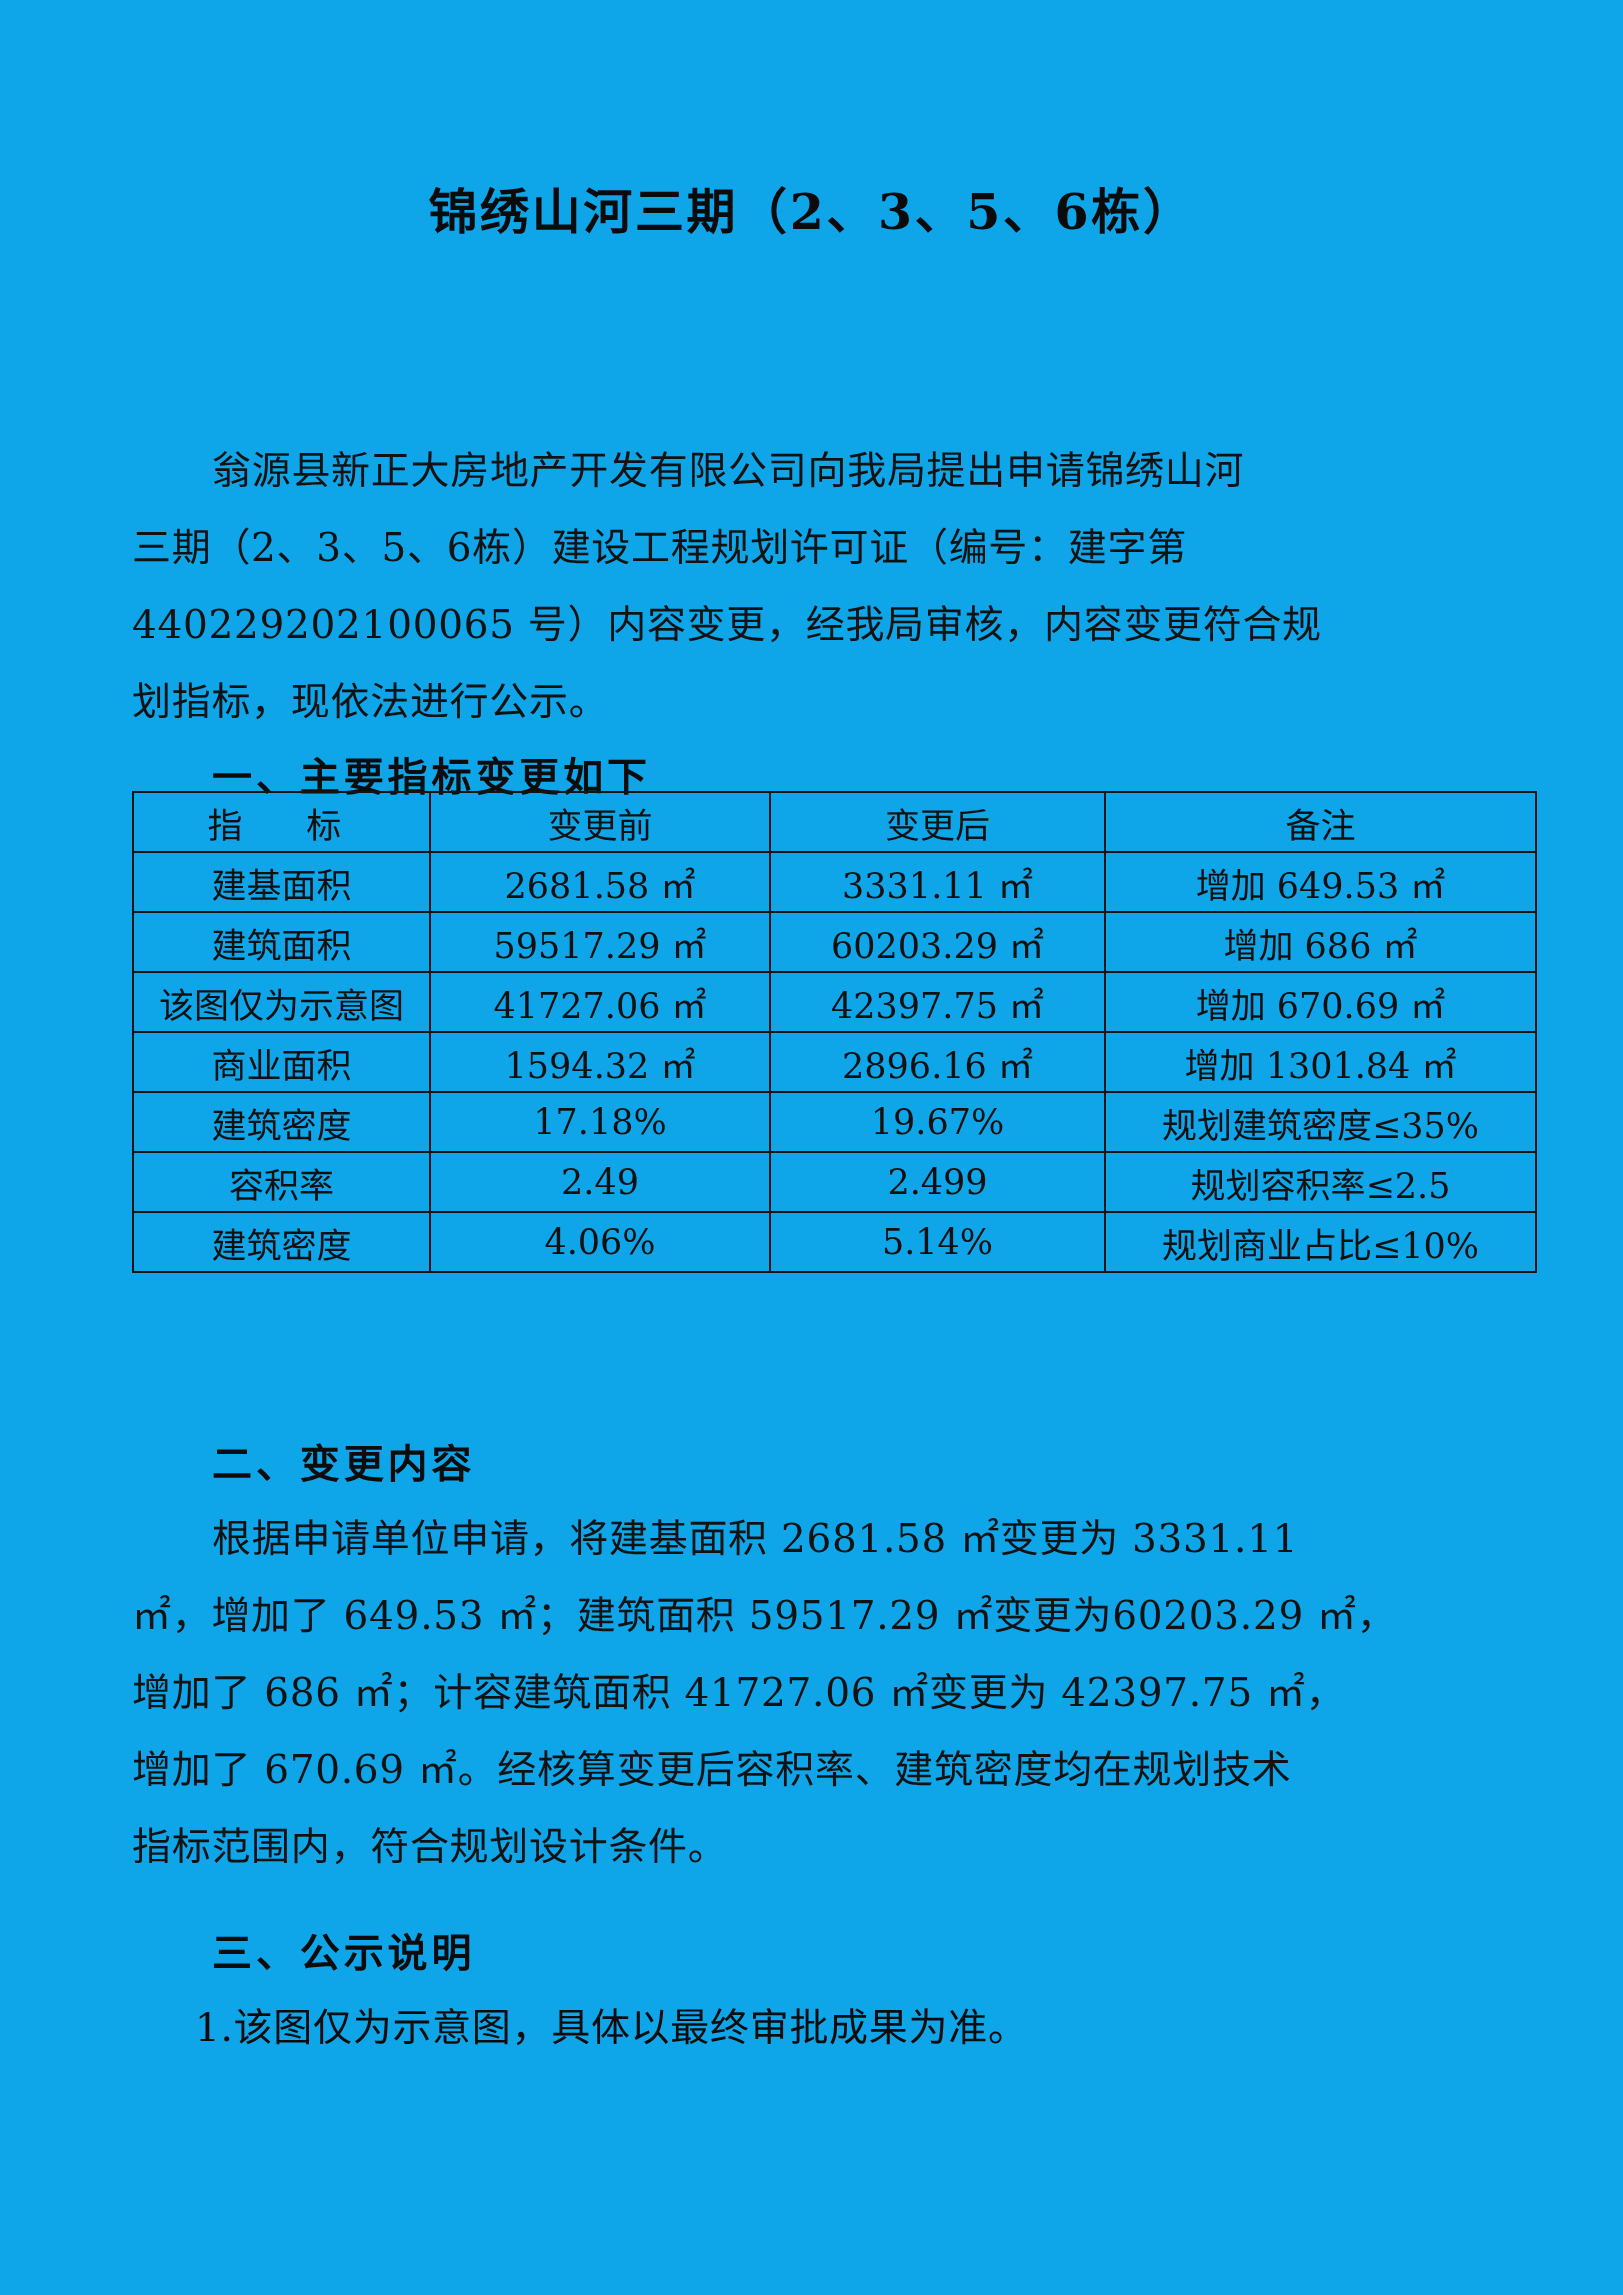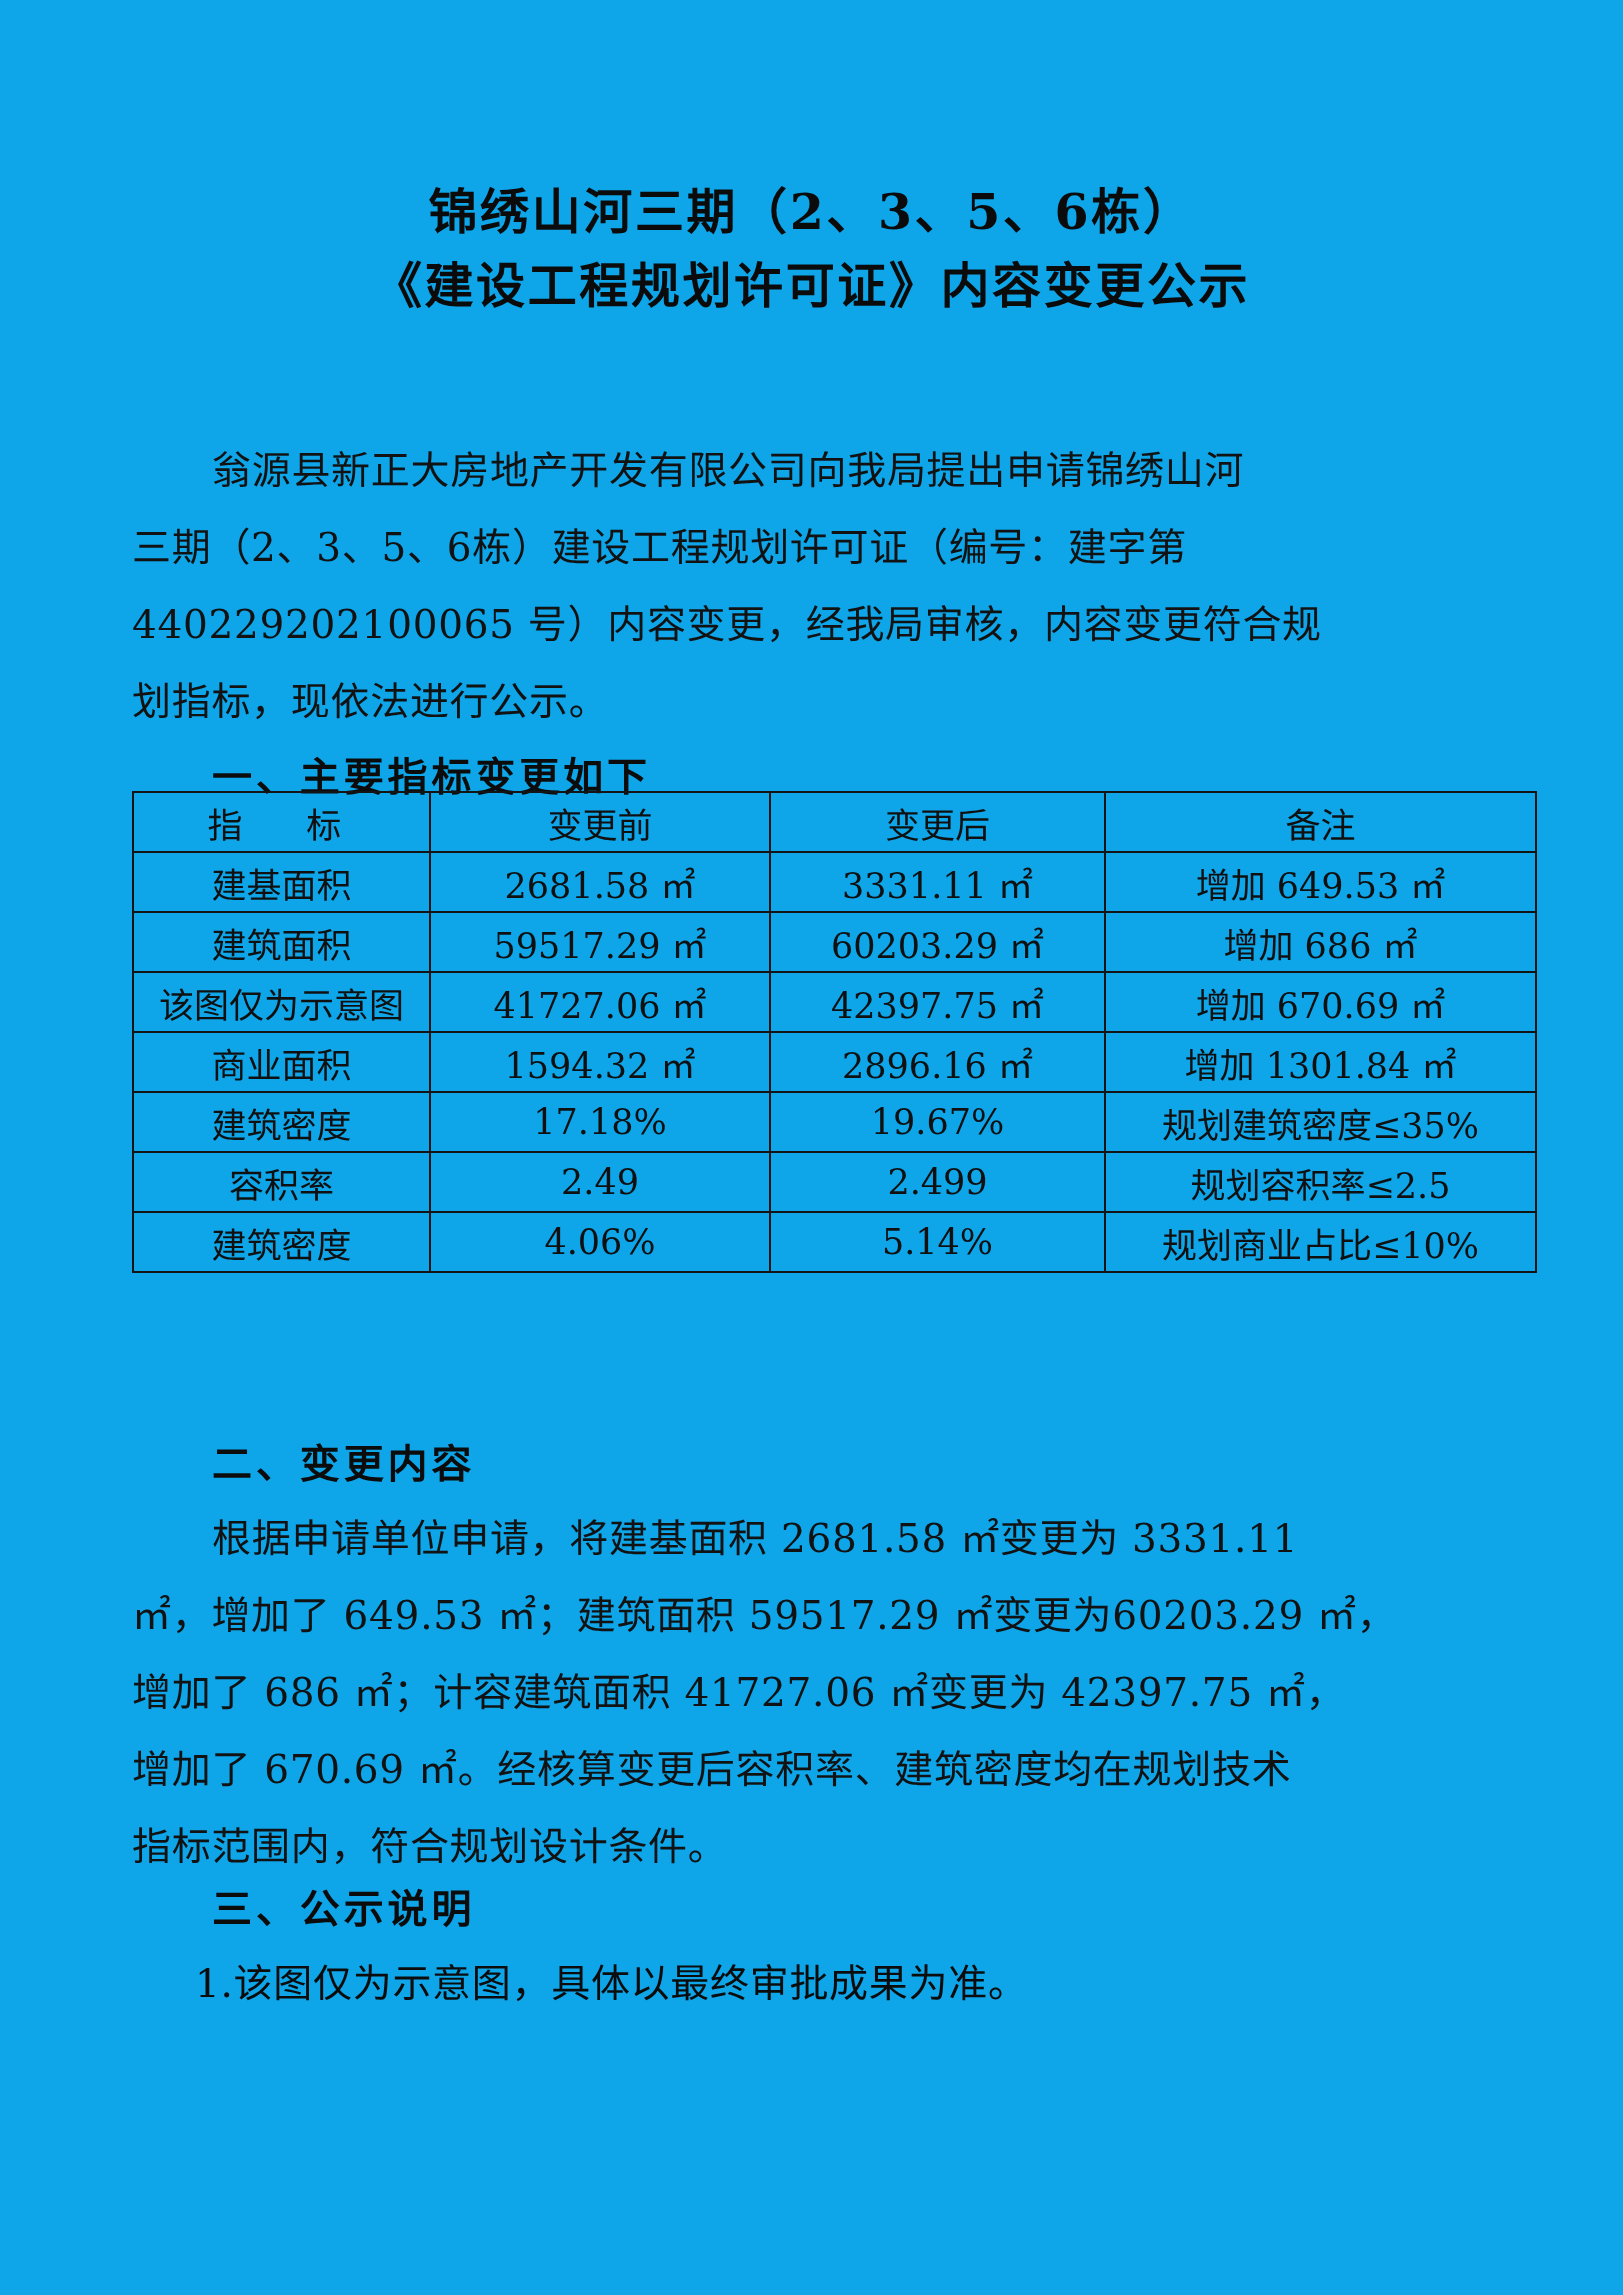--- a/index.html
+++ b/index.html
@@ -108,39 +108,38 @@
   
   .sec2 {
     position: absolute;
     left: 132px;
     top: 1427px;
     width: 1405px;
   }
   .sec3 {
     position: absolute;
     left: 132px;
-    top: 1872px;
+    top: 1916px;
     width: 1405px;
   }
   .list-line {
     font-size: 39px;
     line-height: 77px;
     padding-left: 63px;
     white-space: nowrap;
     letter-spacing: 0.7px;
   }
 </style>
 </head>
 <body>
 
 <div class="page">
 
   <div class="title-block">
     <div class="title-line">锦绣山河三期（2、3、5、6栋）</div>
-    <div class="title-line">《建设工程规划许可证》内容变更公示</div>
   </div>
 
   <div class="body-area">
     <div class="para">
       <span class="ln indent">翁源县新正大房地产开发有限公司向我局提出申请锦绣山河</span>
       <span class="ln">三期（2、3、5、6栋）建设工程规划许可证（编号：建字第</span>
       <span class="ln">440229202100065 号）内容变更，经我局审核，内容变更符合规</span>
       <span class="ln">划指标，现依法进行公示。</span>
     </div>
     <div class="sec-head">一、主要指标变更如下</div>

